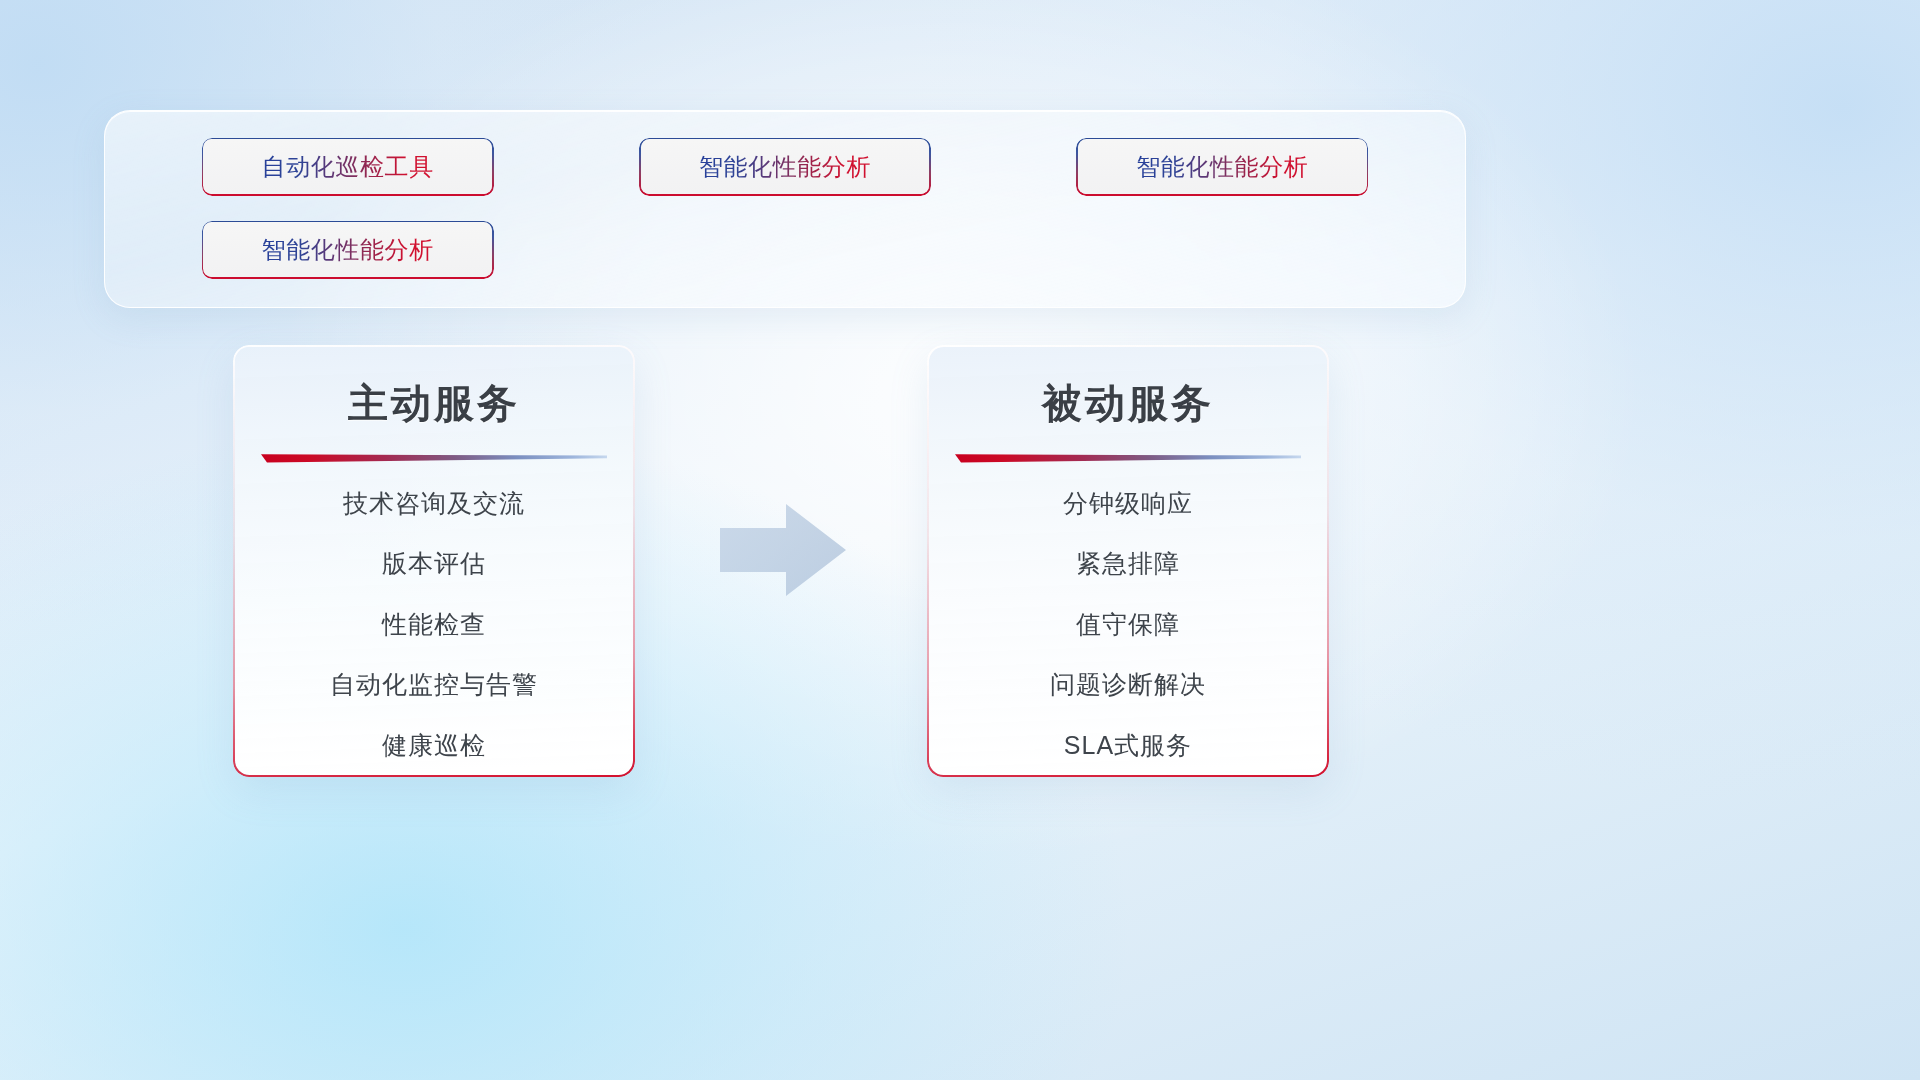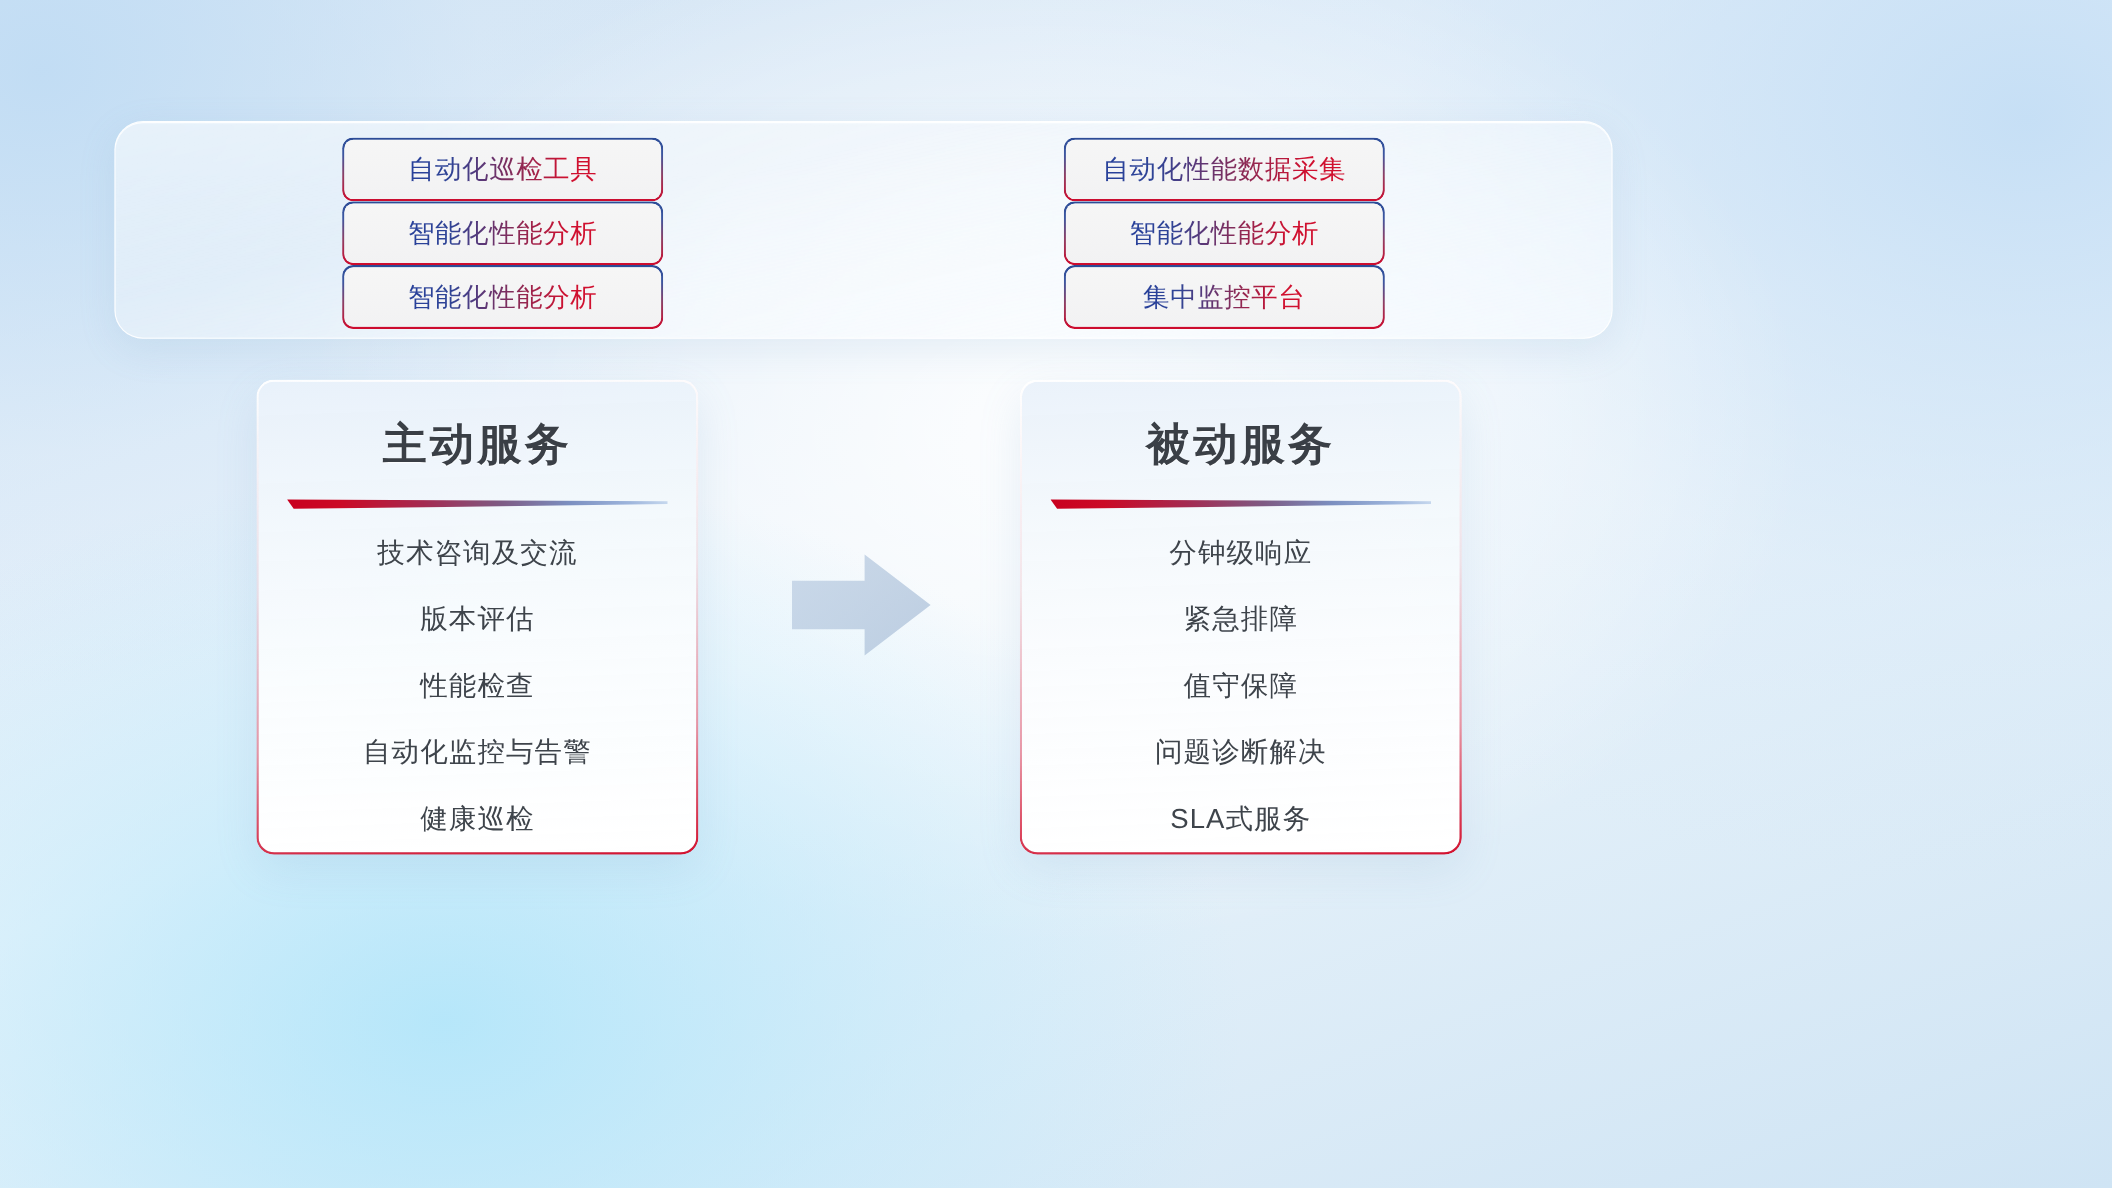--- a/index.html
+++ b/index.html
@@ -22,21 +22,21 @@
     position:absolute;left:104px;top:110px;width:1360px;height:196px;
     border-radius:26px;
     background:linear-gradient(168deg,rgba(255,255,255,.58) 0%,rgba(255,255,255,.34) 34%,rgba(247,251,255,.72) 100%);
     border:1.6px solid rgba(255,255,255,.92);
     box-shadow:0 10px 34px rgba(120,160,200,.14), inset 0 1px 0 rgba(255,255,255,.9);
     backdrop-filter:blur(2px);
   }
   .pill-grid{
     position:absolute;inset:0;
     display:grid;
-    grid-template-columns:repeat(2,1fr);
+    grid-template-columns:repeat(3,1fr);
     grid-template-rows:repeat(2,1fr);
     align-items:center;justify-items:center;
     padding:14px 24px 16px 24px;box-sizing:border-box;
     column-gap:0;row-gap:0;
   }
   .pill{
     position:relative;
     width:292px;height:58px;
     border-radius:10px;
     display:flex;align-items:center;justify-content:center;
@@ -114,44 +114,36 @@
 <div id="stage">
 
   <div id="top-panel">
     <div class="pill-grid">
 
       <div class="pill">
         <div class="pill-inner"></div>
         <span class="pill-label">自动化巡检工具</span>
       </div>
 
-      <div class="pill">
-        <div class="pill-inner"></div>
-        <span class="pill-label">自动化性能数据采集</span>
-      </div>
 
       <div class="pill">
         <div class="pill-inner"></div>
         <span class="pill-label">智能化性能分析</span>
       </div>
 
       <div class="pill">
         <div class="pill-inner"></div>
         <span class="pill-label">智能化性能分析</span>
       </div>
 
       <div class="pill">
         <div class="pill-inner"></div>
         <span class="pill-label">智能化性能分析</span>
       </div>
 
-      <div class="pill">
-        <div class="pill-inner"></div>
-        <span class="pill-label">集中监控平台</span>
-      </div>
 
     </div>
   </div>
 
   <div class="card" id="card-left">
     <div class="card-body">
       <div class="card-title">主动服务</div>
       <div class="divider">
         <svg viewBox="0 0 346 11" preserveAspectRatio="none" aria-hidden="true">
           <defs>

